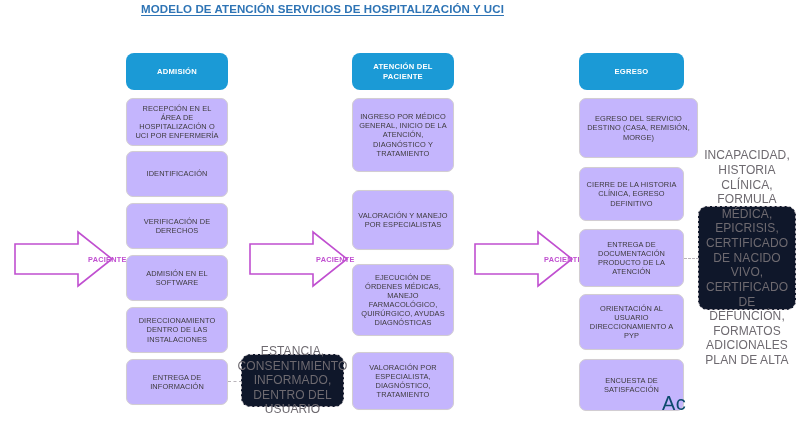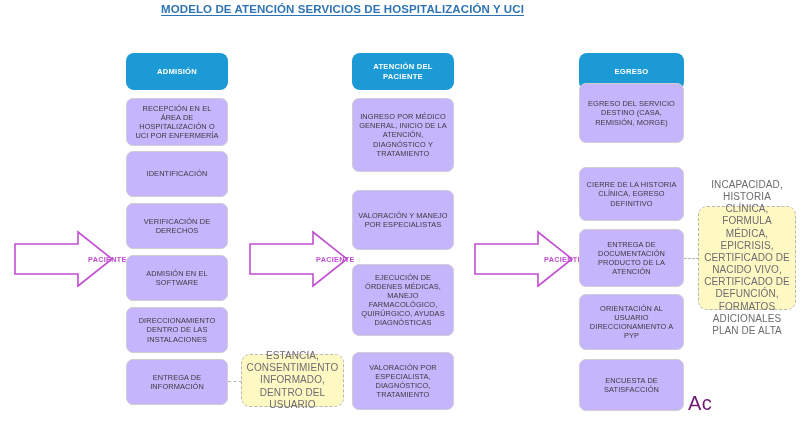--- a/index.html
+++ b/index.html
@@ -22,21 +22,20 @@
     top: 3px;
     left: 0;
     width: 645px;
     text-align: center;
     font-size: 11.5px;
     font-weight: bold;
     letter-spacing: 0.1px;
     color: #2E74B5;
     text-decoration: underline;
     text-underline-offset: 2px;
-    margin-left: 20px;
   }
 
   
   .node {
     position: absolute;
     box-sizing: border-box;
     display: flex;
     align-items: center;
     justify-content: center;
     text-align: center;
@@ -57,24 +56,24 @@
   .step-node {
     background: #c4b5fd;
     border: 1px solid #D2CDD2;
     color: #3d3a3d;
     font-size: 7.4px;
     letter-spacing: 0.1px;
     box-shadow: 0 0 0 0.5px rgba(0,0,0,0.01);
   }
 
   .dashed-node {
-    background: #fef9c3;
+    background: #0f172a;
     border: 1.1px dashed #B9B4BA;
     color: #6e6a70;
-    font-size: 10px;
+    font-size: 12px;
     letter-spacing: 0.1px;
     border-radius: 9px;
   }
 
   
   .arrow {
     position: absolute;
   }
   .arrow svg { display: block; }
   .arrow-label {
@@ -91,26 +90,25 @@
   .connector {
     position: absolute;
     border-top: 1.1px dashed #B9B4BA;
     height: 0;
   }
 
   
   #watermark {
     position: absolute;
     font-size: 20px;
-    color: #701a75;
+    color: #0c4a6e;
     left: 662px;
     top: 392px;
     letter-spacing: 0.5px;
     user-select: none;
-    margin-left: 26px;
   }
 </style>
 </head>
 <body>
 
 <div id="diagram-title">MODELO DE ATENCIÓN SERVICIOS DE HOSPITALIZACIÓN Y UCI</div>
 
 <div class="arrow" style="left:14px; top:230px;">
   <svg width="100" height="58" viewBox="0 0 100 58" aria-hidden="true">
     <polygon points="1,14 64,14 64,2 98,29 64,56 64,44 1,44" fill="none" stroke="#C04FD0" stroke-width="1.6" stroke-linejoin="miter"></polygon>
@@ -155,21 +153,21 @@
 <div class="node step-node" style="left:352px; top:98px; width:102px; height:74px;">INGRESO POR MÉDICO GENERAL, INICIO DE LA ATENCIÓN, DIAGNÓSTICO Y TRATAMIENTO</div>
 
 <div class="node step-node" style="left:352px; top:190px; width:102px; height:60px;">VALORACIÓN Y MANEJO POR ESPECIALISTAS</div>
 
 <div class="node step-node" style="left:352px; top:264px; width:102px; height:72px;">EJECUCIÓN DE ÓRDENES MÉDICAS, MANEJO FARMACOLÓGICO, QUIRÚRGICO, AYUDAS DIAGNÓSTICAS</div>
 
 <div class="node step-node" style="left:352px; top:352px; width:102px; height:58px;">VALORACIÓN POR ESPECIALISTA, DIAGNÓSTICO, TRATAMIENTO</div>
 
 <div class="node header-node" style="left:579px; top:53px; width:105px; height:37px;">EGRESO</div>
 
-<div class="node step-node" style="left:579px; top:83px; width:105px; height:60px;">EGRESO DEL SERVICIO DESTINO (CASA, REMISIÓN, MORGE)</div>
+<div class="node step-node" style="left:579px; top:98px; width:119px; height:60px;">EGRESO DEL SERVICIO DESTINO (CASA, REMISIÓN, MORGE)</div>
 
 <div class="node step-node" style="left:579px; top:167px; width:105px; height:54px;">CIERRE DE LA HISTORIA CLÍNICA, EGRESO DEFINITIVO</div>
 
 <div class="node step-node" style="left:579px; top:229px; width:105px; height:58px;">ENTREGA DE DOCUMENTACIÓN PRODUCTO DE LA ATENCIÓN</div>
 
 <div class="node step-node" style="left:579px; top:294px; width:105px; height:56px;">ORIENTACIÓN AL USUARIO DIRECCIONAMIENTO A PYP</div>
 
 <div class="node step-node" style="left:579px; top:359px; width:105px; height:52px;">ENCUESTA DE SATISFACCIÓN</div>
 
 <div class="connector" style="left:684px; top:258px; width:15px;"></div>

